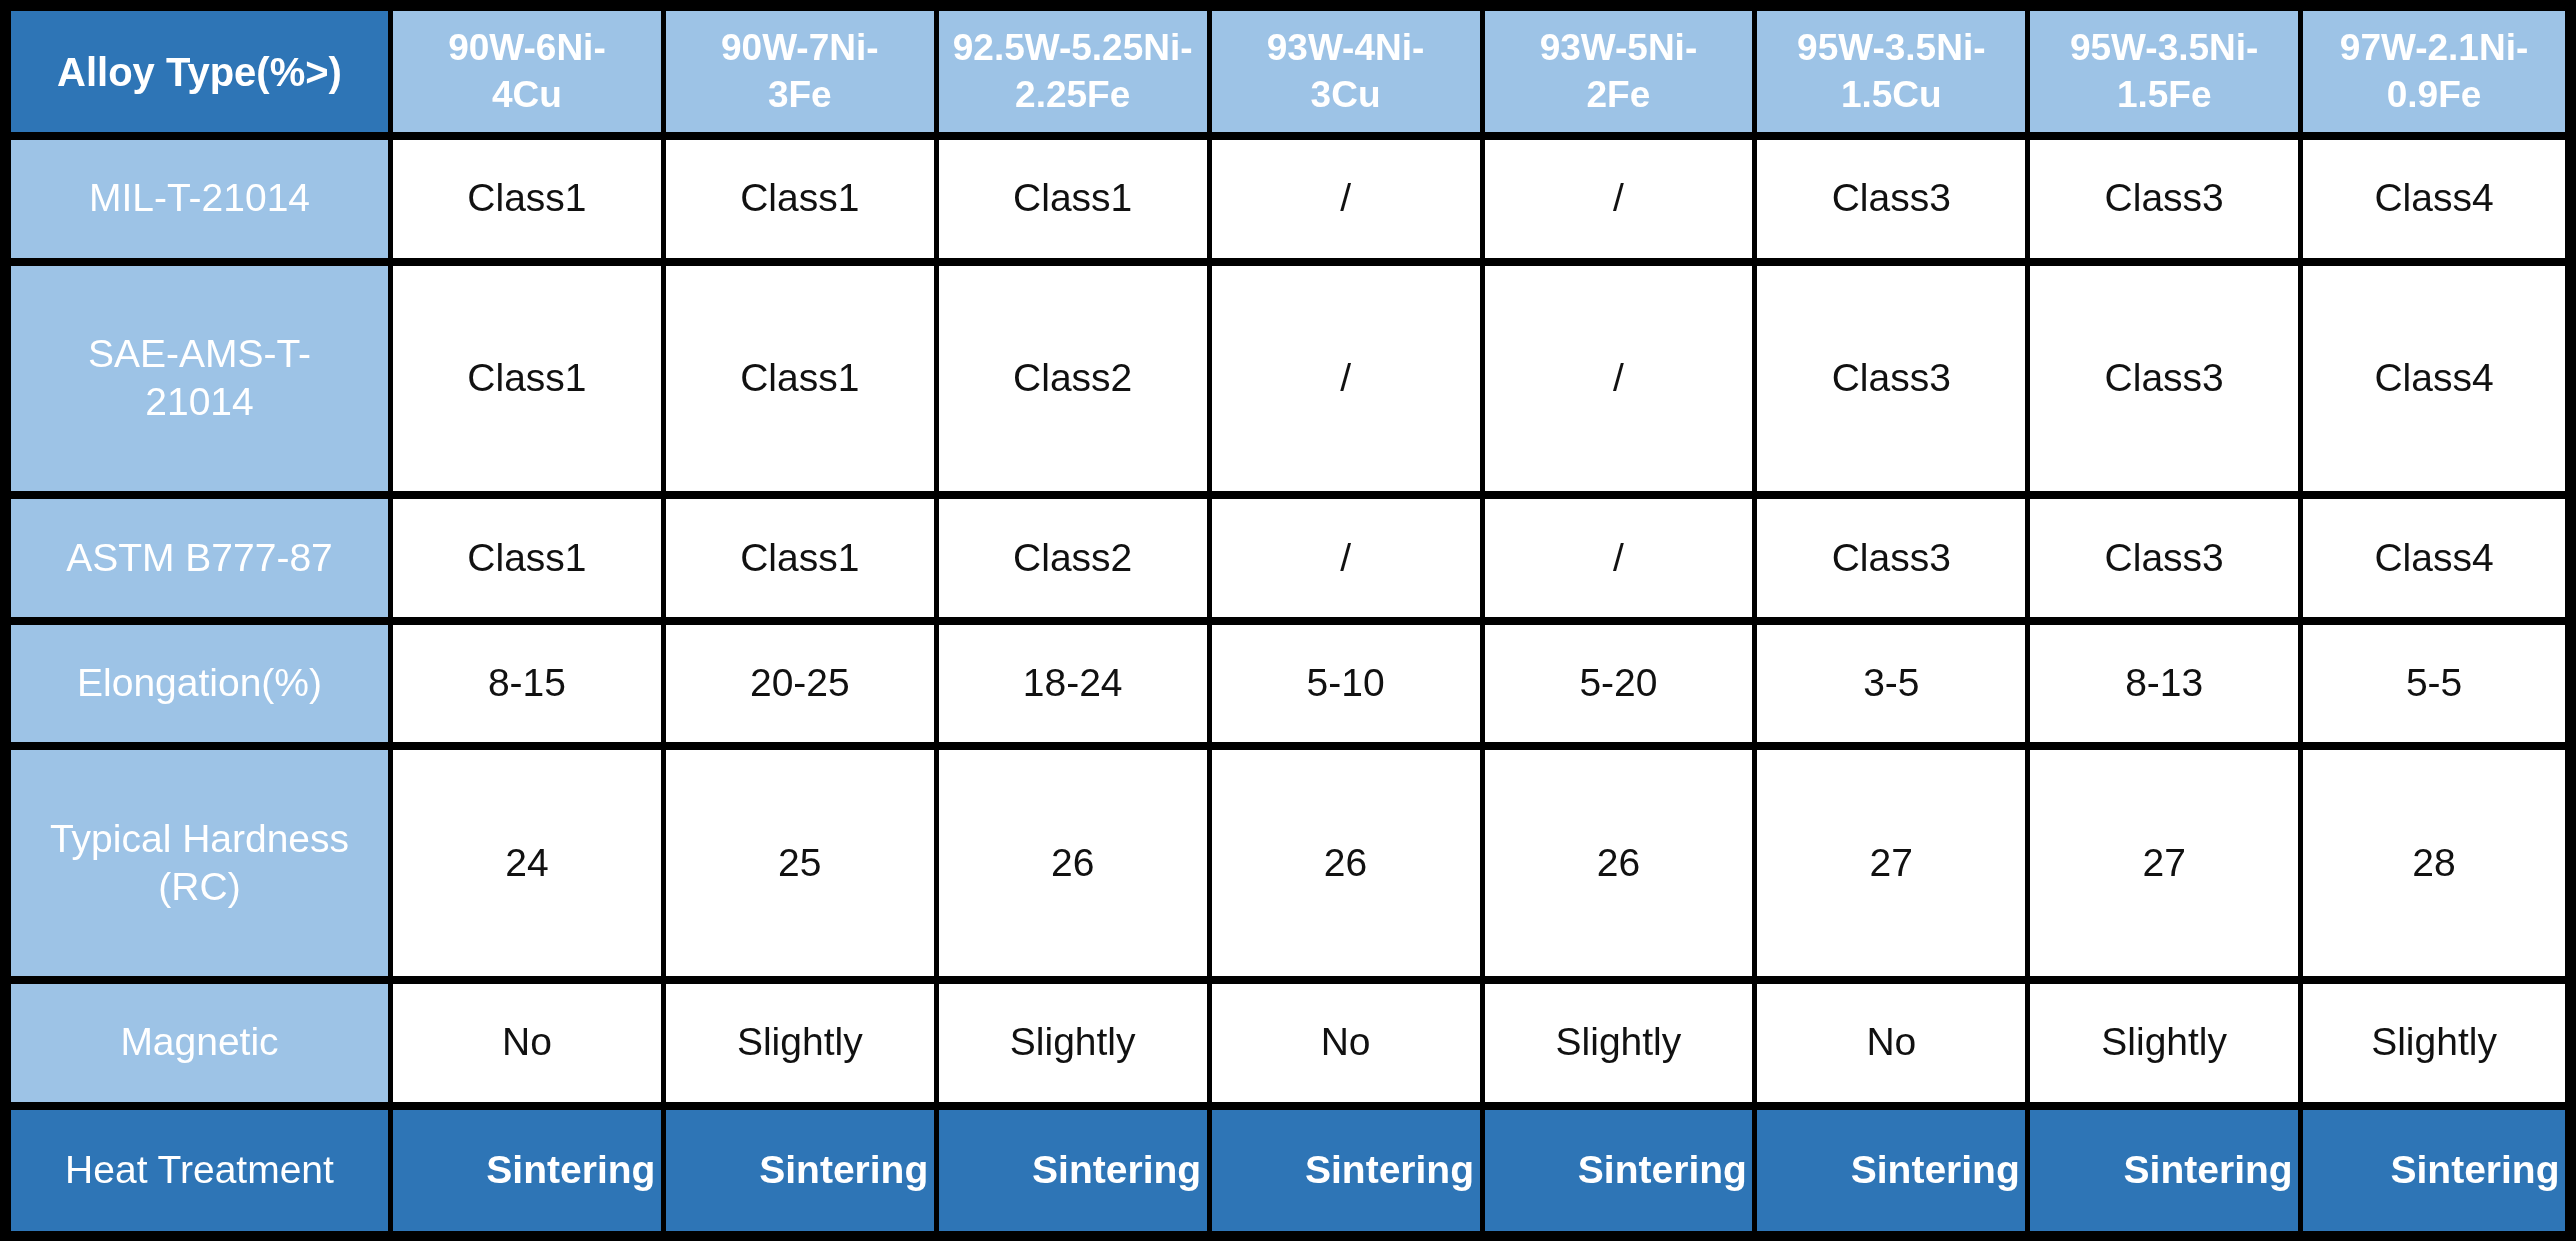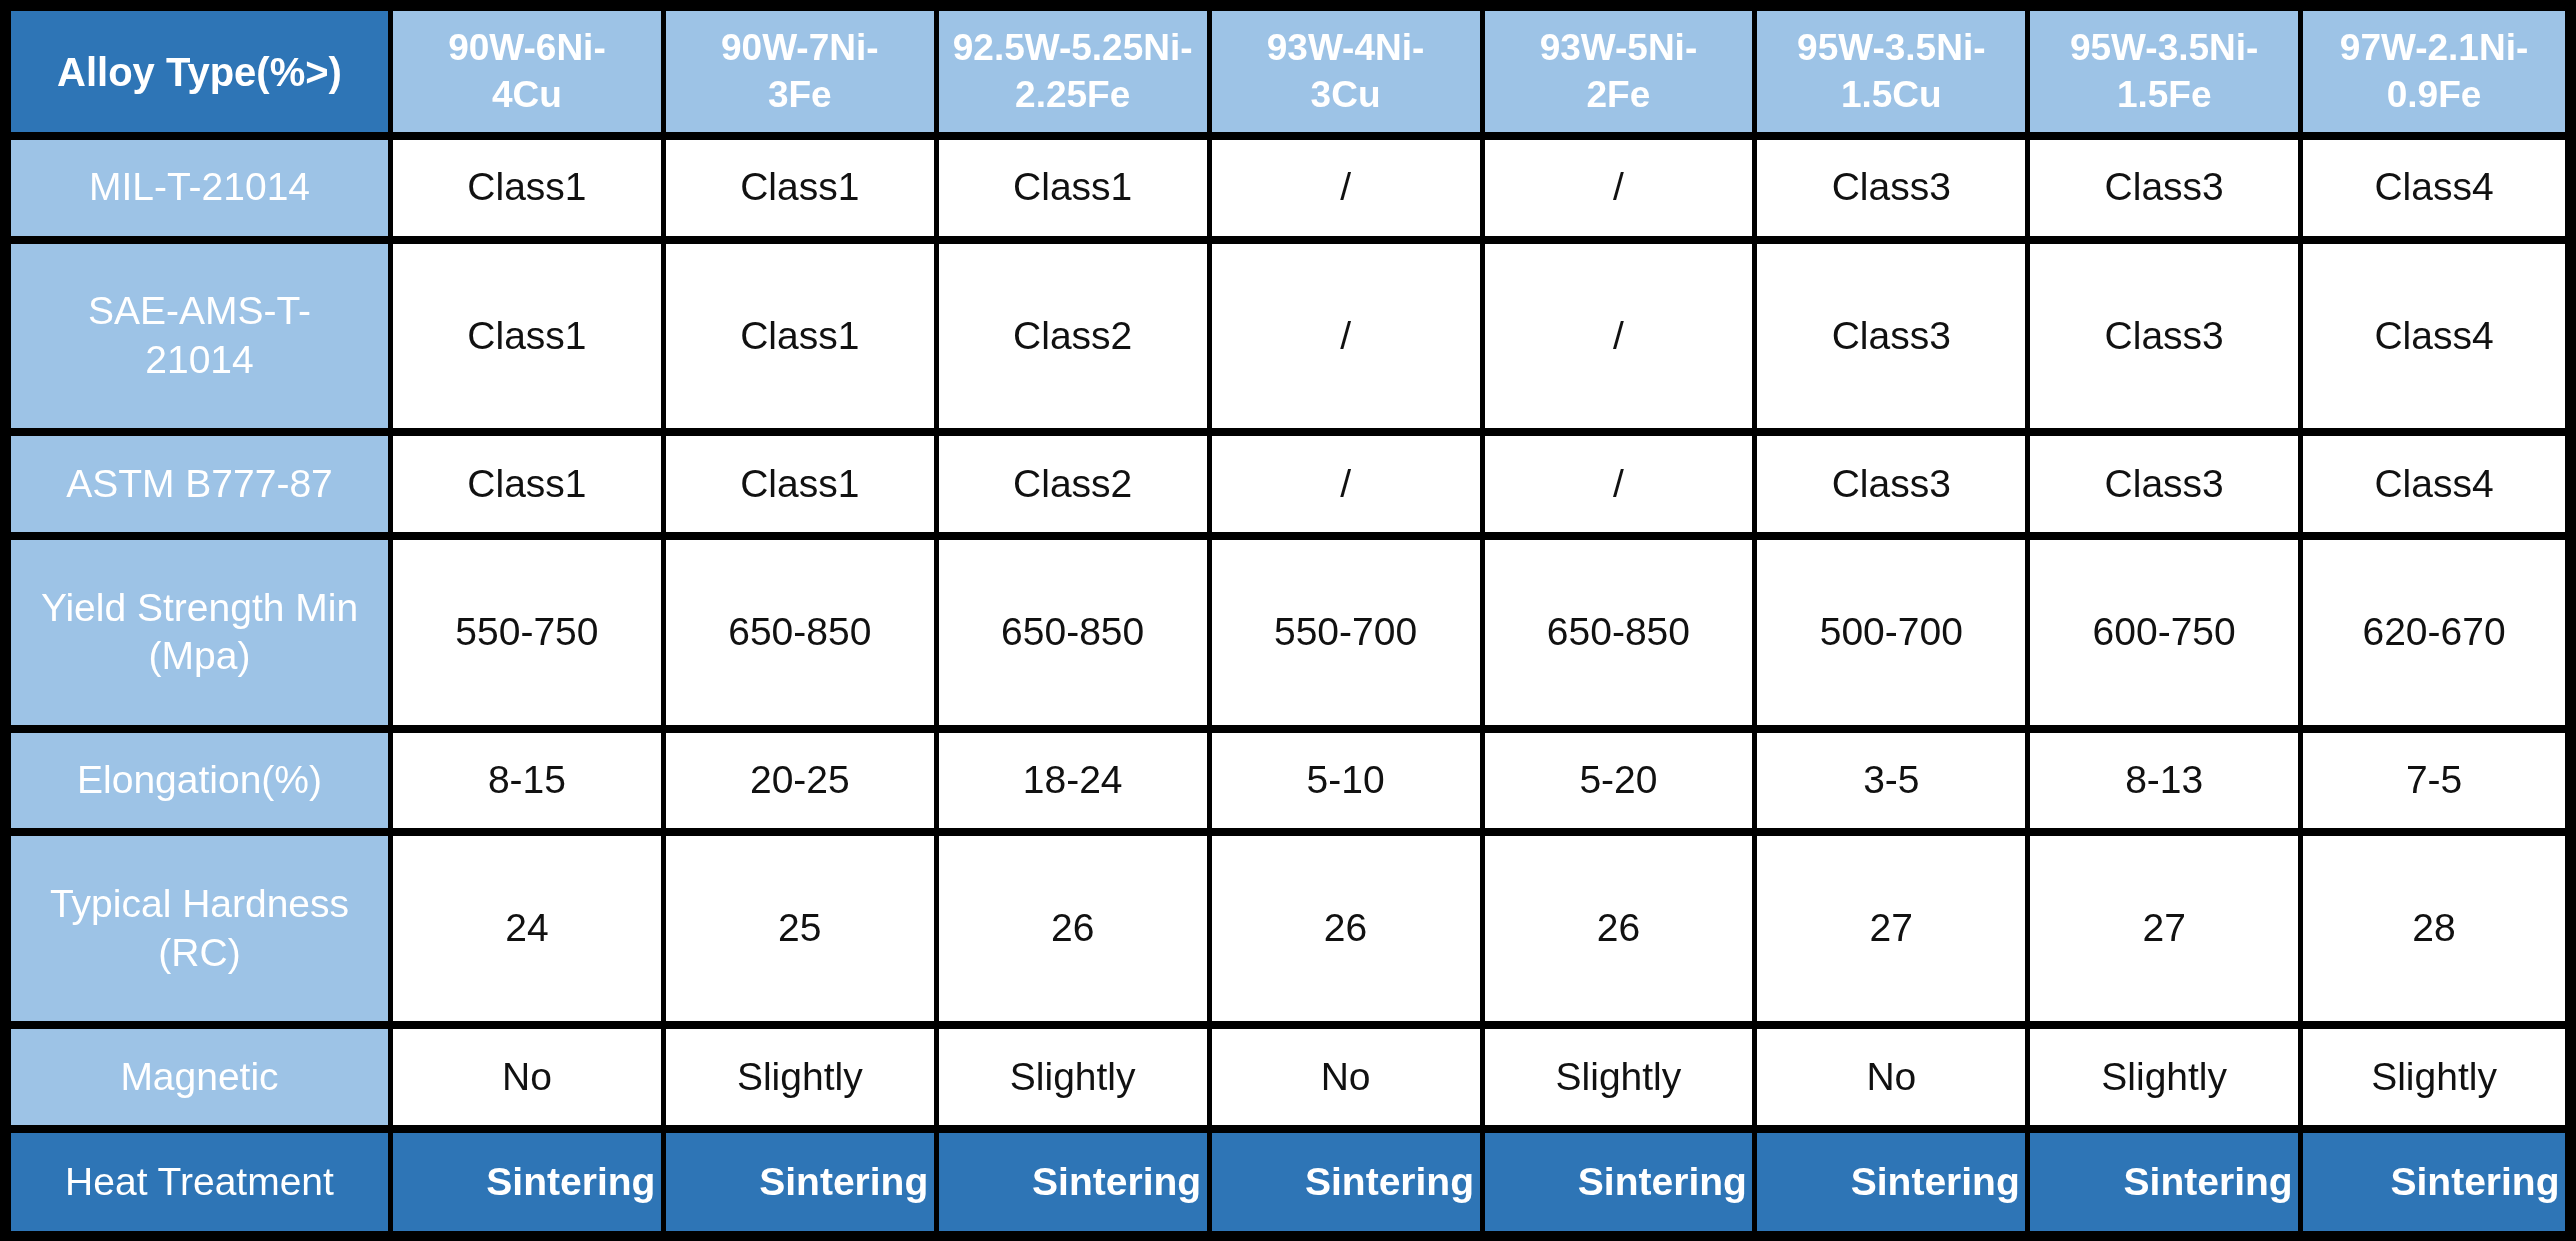--- a/index.html
+++ b/index.html
@@ -137,41 +137,29 @@
         <td class="val">Class1</td>
         <td class="val">Class1</td>
         <td class="val">Class2</td>
         <td class="val">/</td>
         <td class="val">/</td>
         <td class="val">Class3</td>
         <td class="val">Class3</td>
         <td class="val">Class4</td>
       </tr>
       <tr>
-        <td class="lab">Yield Strength Min
-(Mpa)</td>
-        <td class="val">550-750</td>
-        <td class="val">650-850</td>
-        <td class="val">650-850</td>
-        <td class="val">550-700</td>
-        <td class="val">650-850</td>
-        <td class="val">500-700</td>
-        <td class="val">600-750</td>
-        <td class="val">620-670</td>
-      </tr>
-      <tr>
         <td class="lab">Elongation(%)</td>
         <td class="val">8-15</td>
         <td class="val">20-25</td>
         <td class="val">18-24</td>
         <td class="val">5-10</td>
         <td class="val">5-20</td>
         <td class="val">3-5</td>
         <td class="val">8-13</td>
-        <td class="val">7-5</td>
+        <td class="val">5-5</td>
       </tr>
       <tr>
         <td class="lab">Typical Hardness
 (RC)</td>
         <td class="val">24</td>
         <td class="val">25</td>
         <td class="val">26</td>
         <td class="val">26</td>
         <td class="val">26</td>
         <td class="val">27</td>

